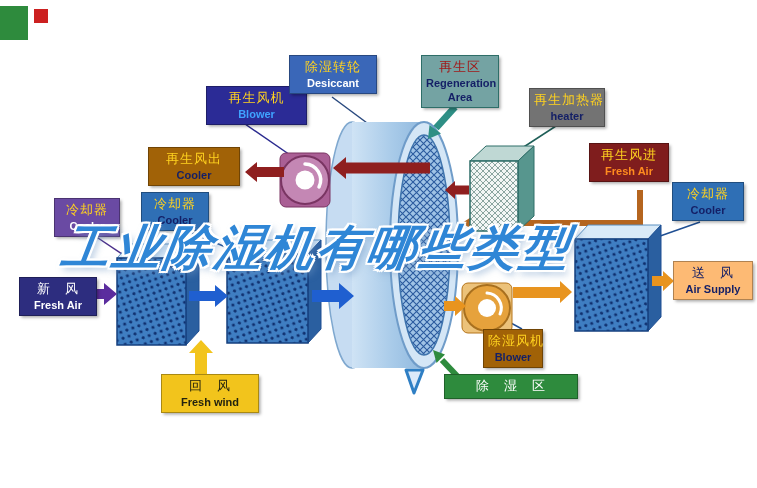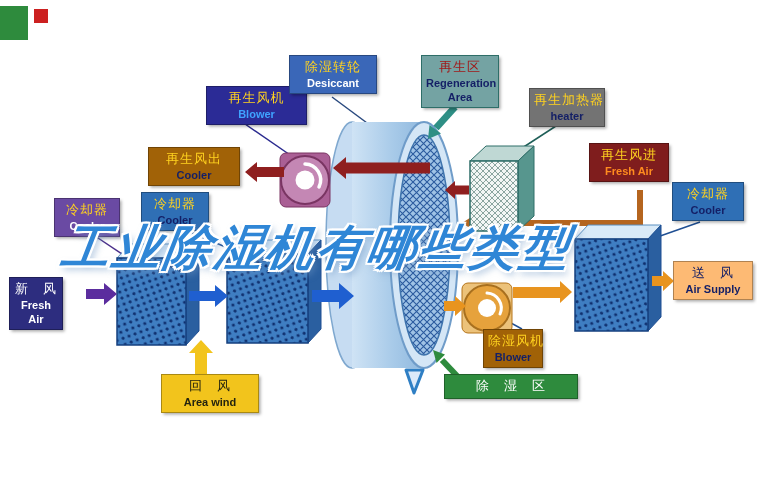--- a/index.html
+++ b/index.html
@@ -16,21 +16,21 @@
   
   .l-regen-blower {left:206px;top:86px;width:101px;background:#2b2b96}
   .l-desiccant    {left:289px;top:55px;width:88px;background:#3a67b8}
   .l-regen-area   {left:421px;top:55px;width:78px;background:#74a3a3;border-color:#2e6e68}
   .l-heater       {left:529px;top:88px;width:76px;background:#737373}
   .l-exhaust      {left:148px;top:147px;width:92px;background:#a16207}
   .l-regen-fresh  {left:589px;top:143px;width:80px;background:#7f1d1d}
   .l-cooler-left  {left:54px;top:198px;width:66px;background:#6a4aa3}
   .l-cooler-mid   {left:141px;top:192px;width:68px;background:#2f6fb5}
   .l-cooler-right {left:672px;top:182px;width:72px;background:#2f6fb5}
-  .l-fresh-air    {left:9px;top:277px;width:54px;background:#2d2d7f}
+  .l-fresh-air    {left:19px;top:277px;width:78px;background:#2d2d7f}
   .l-air-supply   {left:673px;top:261px;width:80px;background:#fdba74}
   .l-back-wind    {left:161px;top:374px;width:98px;background:#f2c41c}
   .l-dehum-blower {left:483px;top:329px;width:60px;background:#a16207}
   .l-dehum-district{left:444px;top:374px;width:134px;background:#2e8b3d}
 
   
   .ty{color:#ffd21f}.tw{color:#ffffff}.tr{color:#a01818}.tn{color:#141f66}
   .to{color:#ff8c1f}.tbl{color:#3fa3ff}.td{color:#23230f}
 
   .watermark{position:absolute;left:62px;top:216px;z-index:50;
@@ -204,21 +204,21 @@
     <div class="en tw">Fresh Air</div>
   </div>
 
   <div class="lbl l-air-supply">
     <div class="zh tn">送　风</div>
     <div class="en tn">Air Supply</div>
   </div>
 
   <div class="lbl l-back-wind">
     <div class="zh td">回　风</div>
-    <div class="en td">Area wind</div>
+    <div class="en td">Fresh wind</div>
   </div>
 
   <div class="lbl l-dehum-blower">
     <div class="zh ty">除湿风机</div>
     <div class="en tn">Blower</div>
   </div>
 
   <div class="lbl l-dehum-district">
     <div class="zh tw">除　湿　区</div>
   </div>

